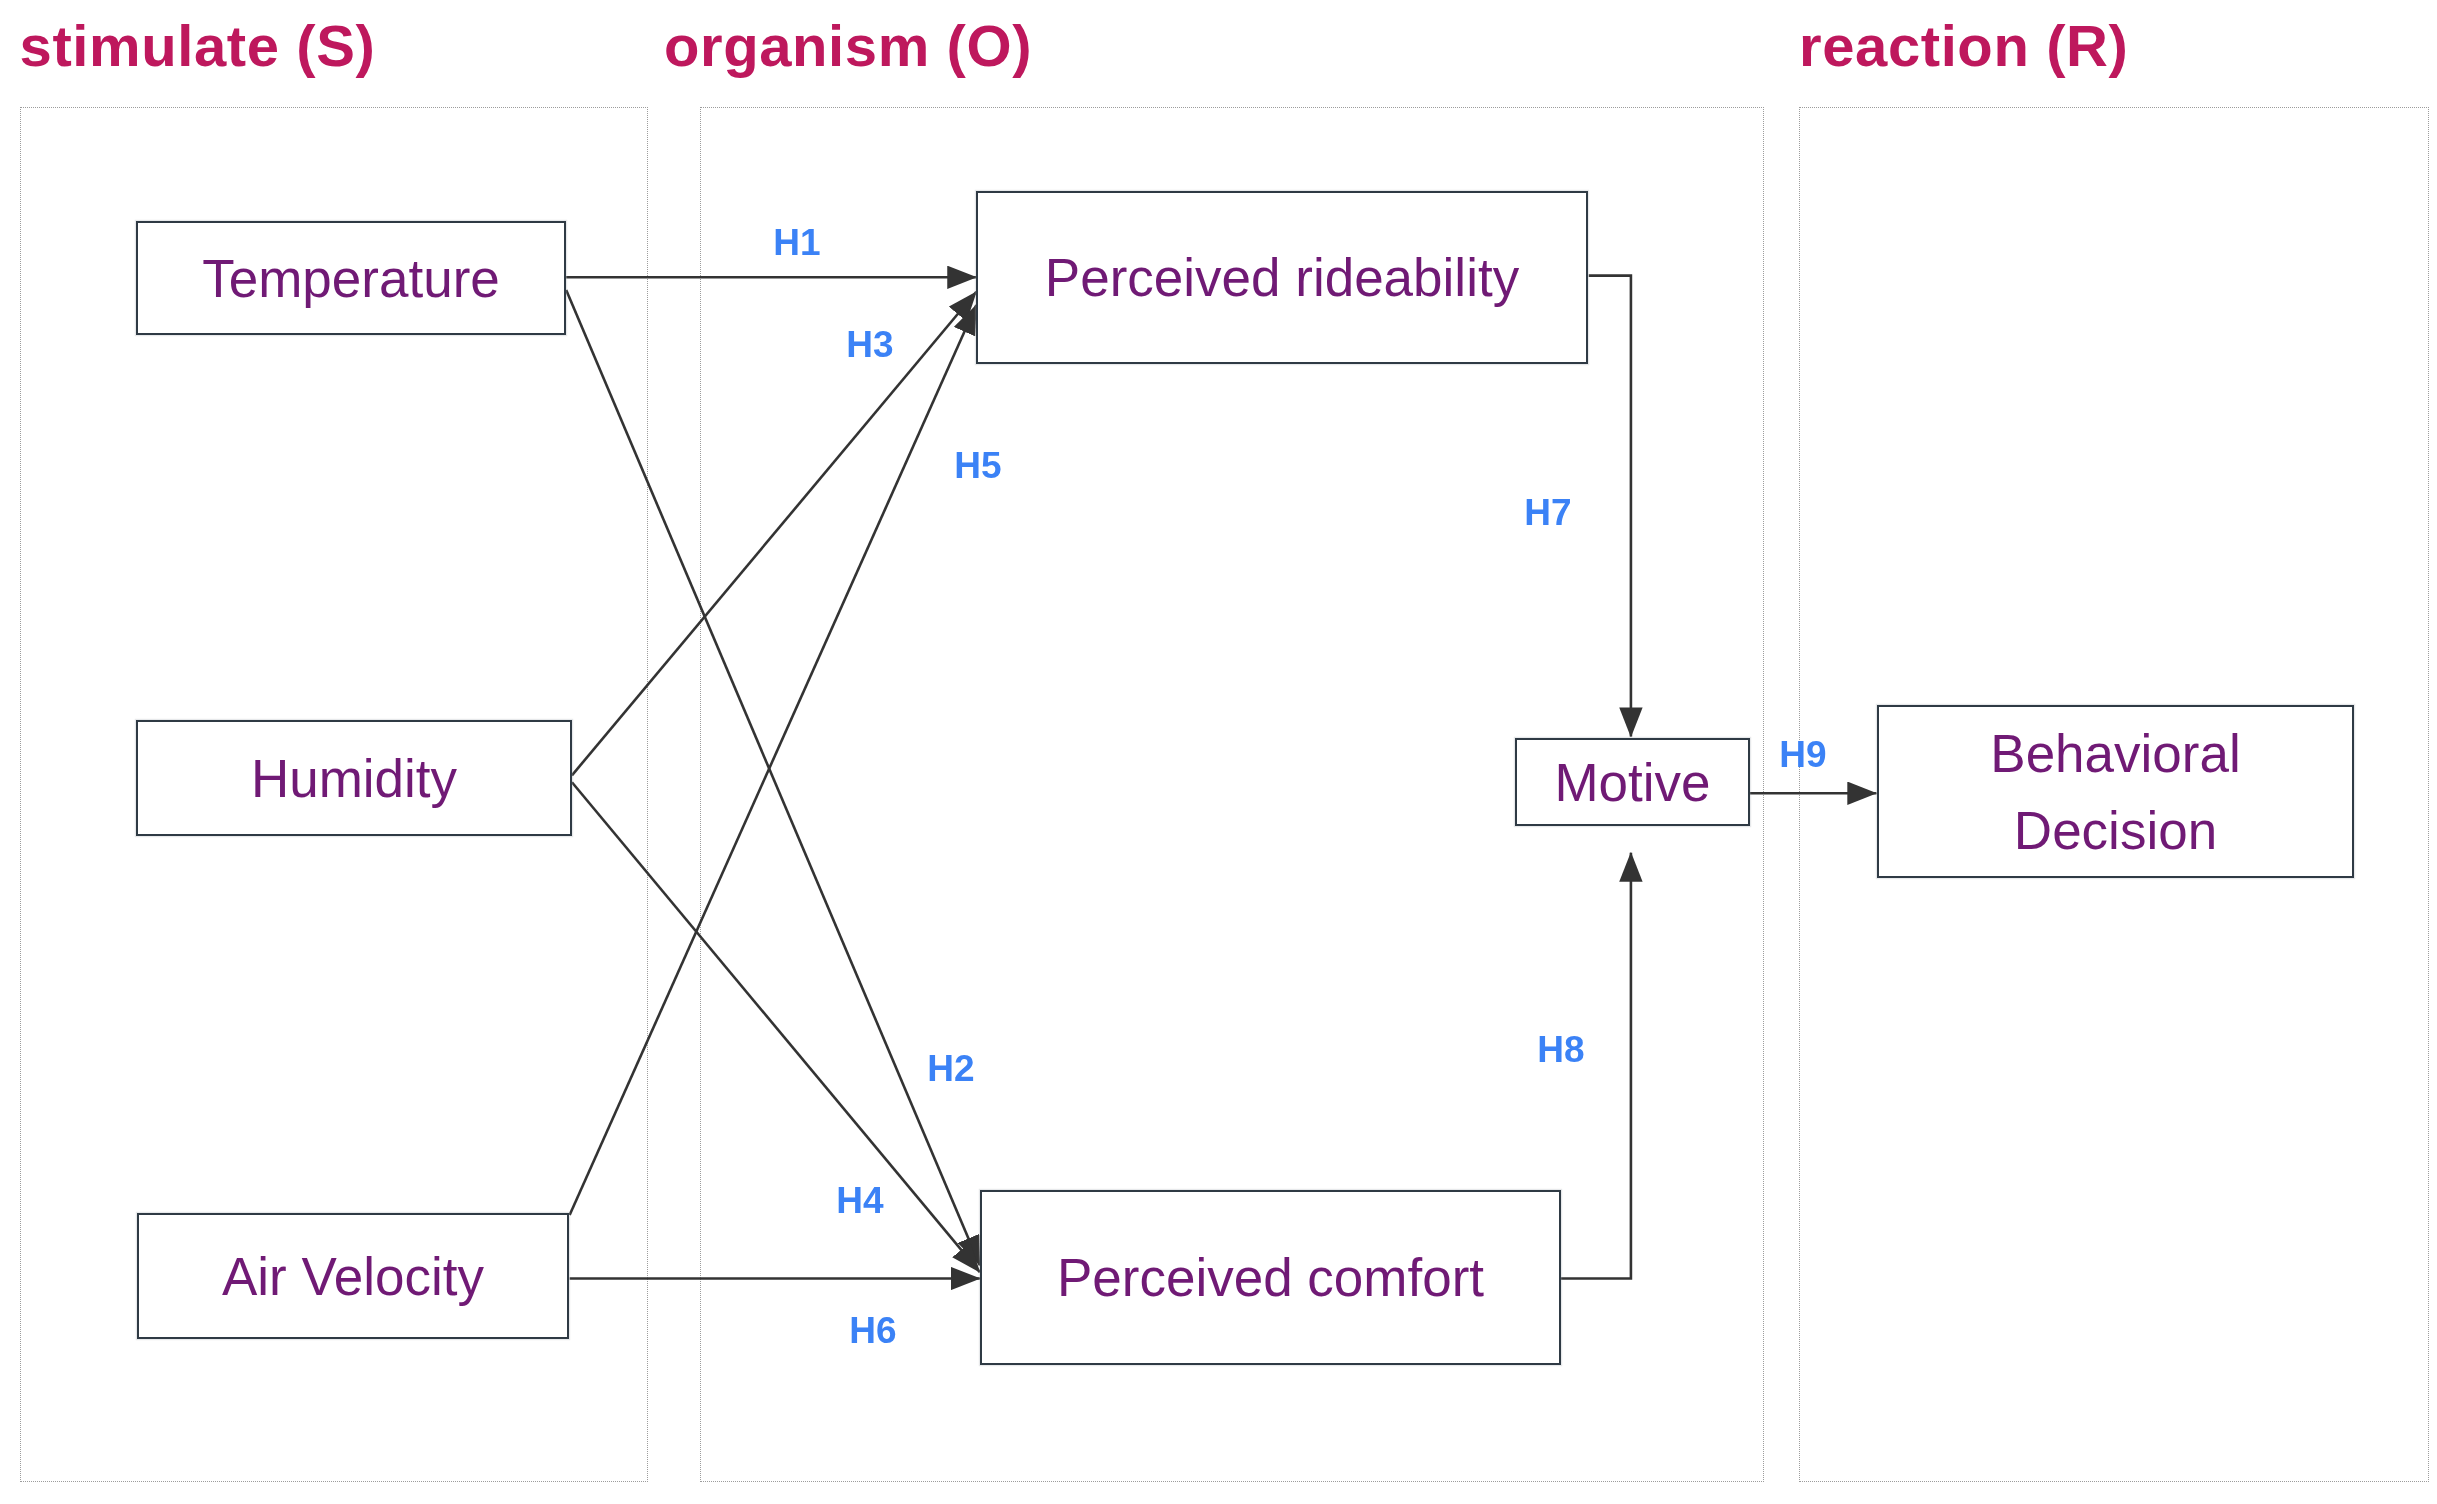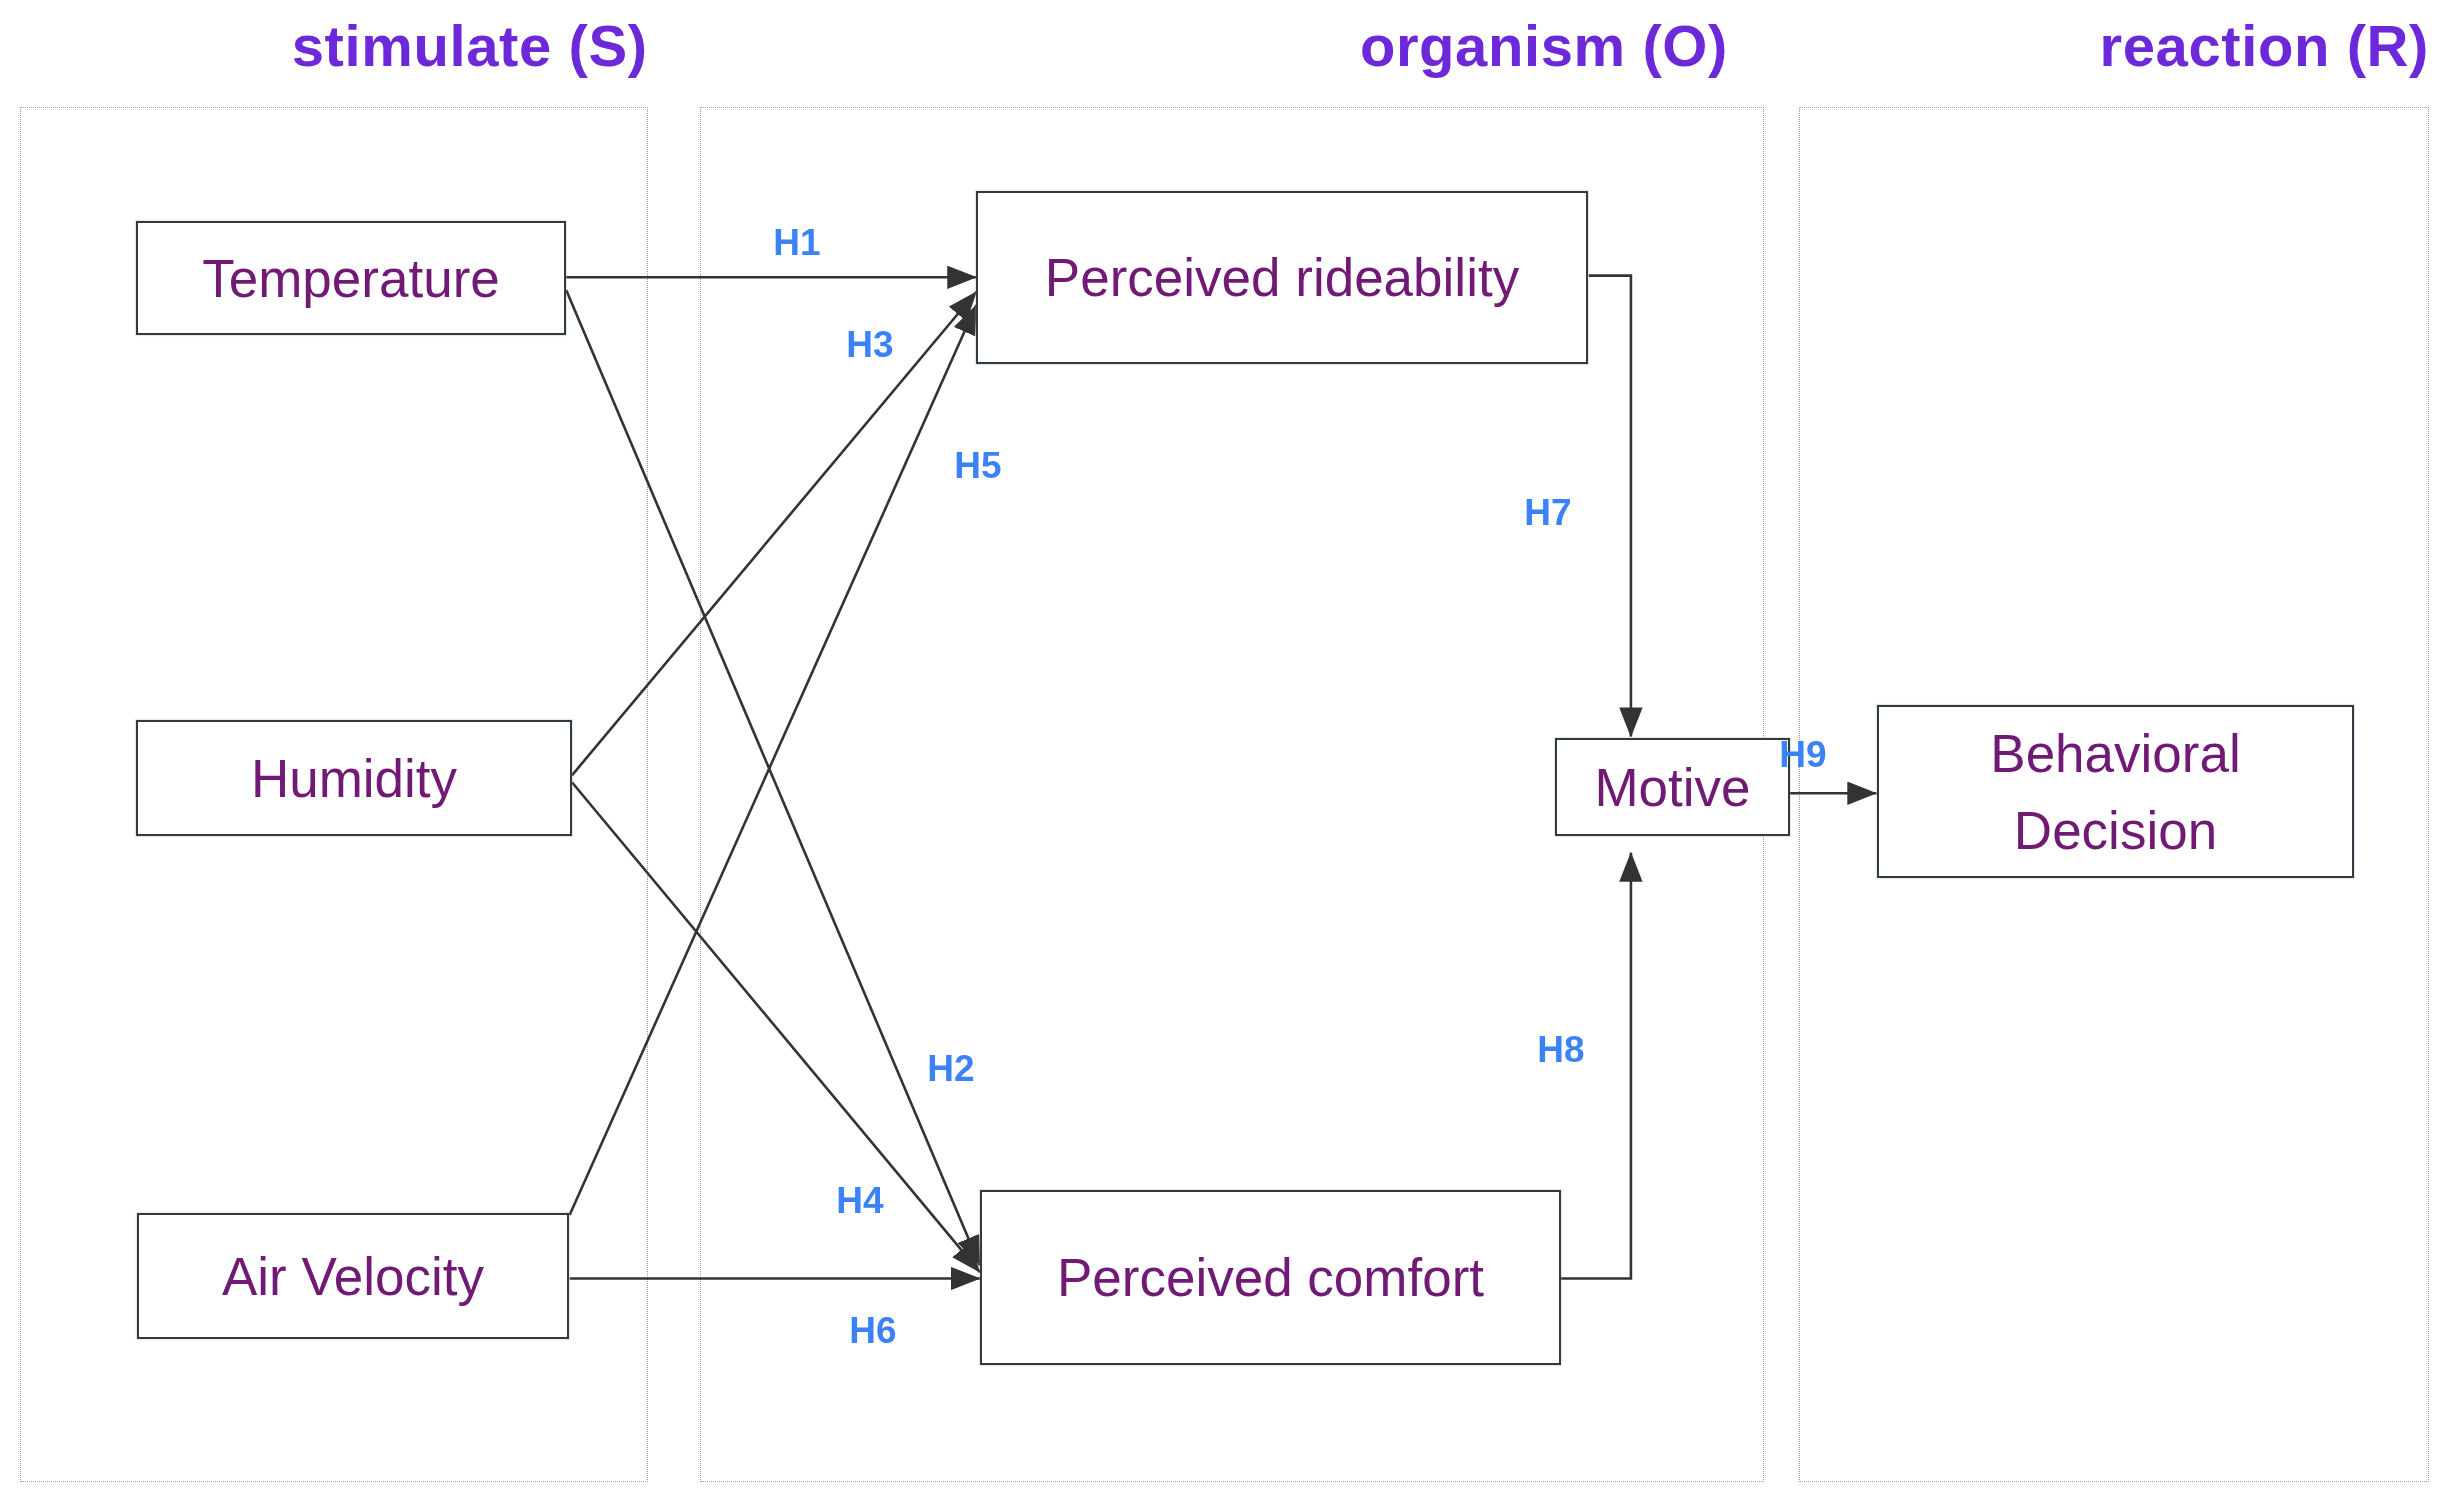--- a/index.html
+++ b/index.html
@@ -9,24 +9,24 @@
     height: 1505px;
     background: #ffffff;
     font-family: "Liberation Sans", "DejaVu Sans", sans-serif;
     overflow: hidden;
   }
   .col-header {
     position: absolute;
     top: 8px;
     height: 75px;
     line-height: 75px;
-    text-align: right;
+    text-align: left;
     font-size: 58px;
     font-weight: 700;
-    color: #6d28d9;
+    color: #be185d;
     letter-spacing: 0.6px;
     white-space: nowrap;
   }
   .panel {
     position: absolute;
     top: 107px;
     height: 1375px;
     border: 1.7px dotted #9c9c9c;
     box-sizing: border-box;
     background: transparent;
@@ -111,21 +111,21 @@
   </div>
 
   <div class="node" style="left:976px; top:191px; width:612px; height:173px;">
     <span>Perceived rideability</span>
   </div>
 
   <div class="node" style="left:980px; top:1190px; width:581px; height:175px;">
     <span>Perceived comfort</span>
   </div>
 
-  <div class="node" style="left:1515px; top:738px; width:235px; height:98px;margin-left:40px;">
+  <div class="node" style="left:1515px; top:738px; width:235px; height:88px;">
     <span>Motive</span>
   </div>
 
   <div class="node" style="left:1877px; top:705px; width:477px; height:173px; padding:0 52px;justify-content:center;">
     <span>Behavioral Decision</span>
   </div>
 
   <div class="hyp" style="left:739px; top:220px;">H1</div>
   <div class="hyp" style="left:893px; top:1046px;">H2</div>
   <div class="hyp" style="left:812px; top:322px;">H3</div>

